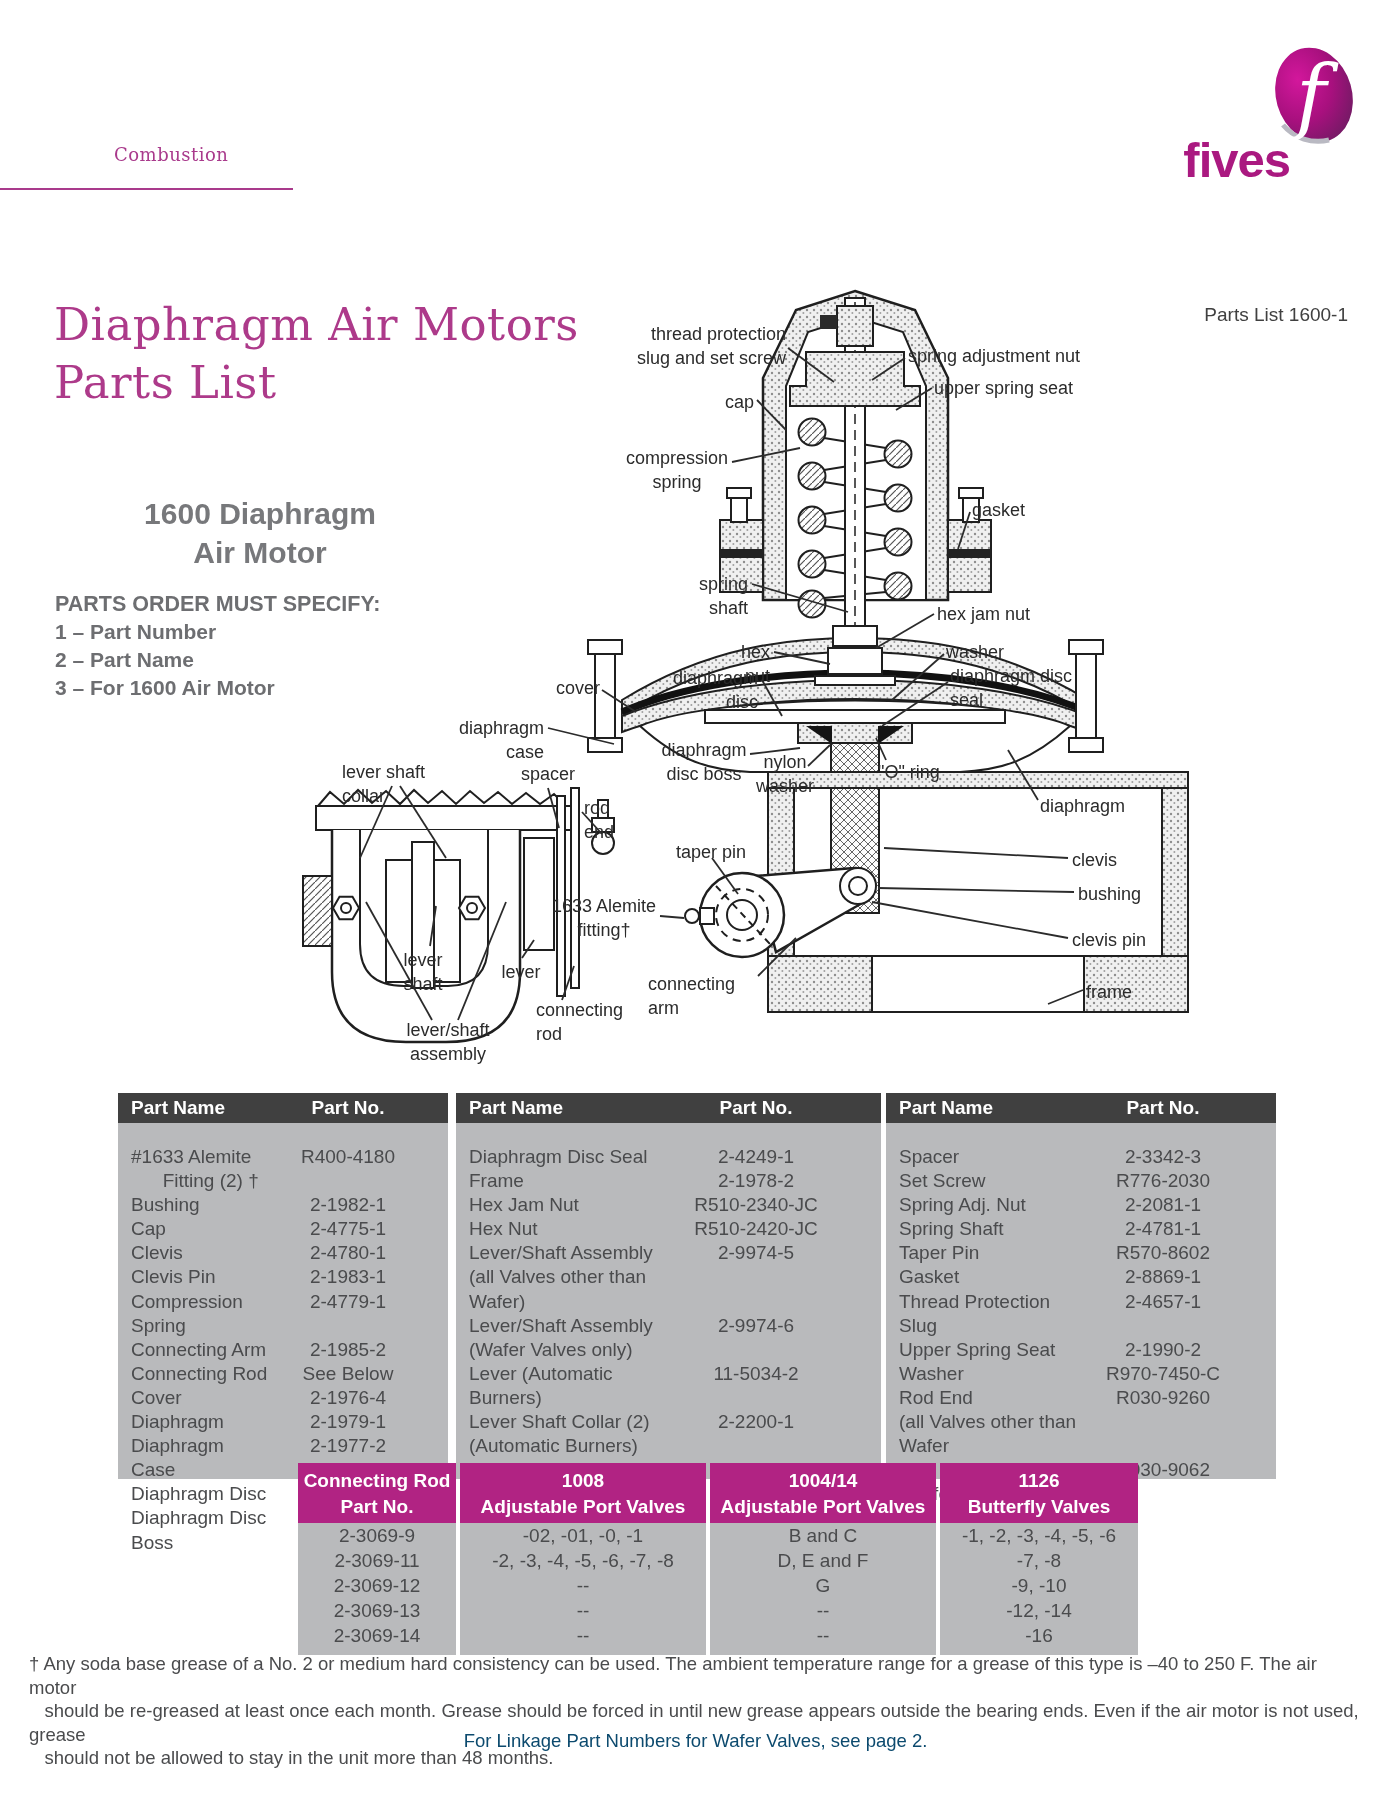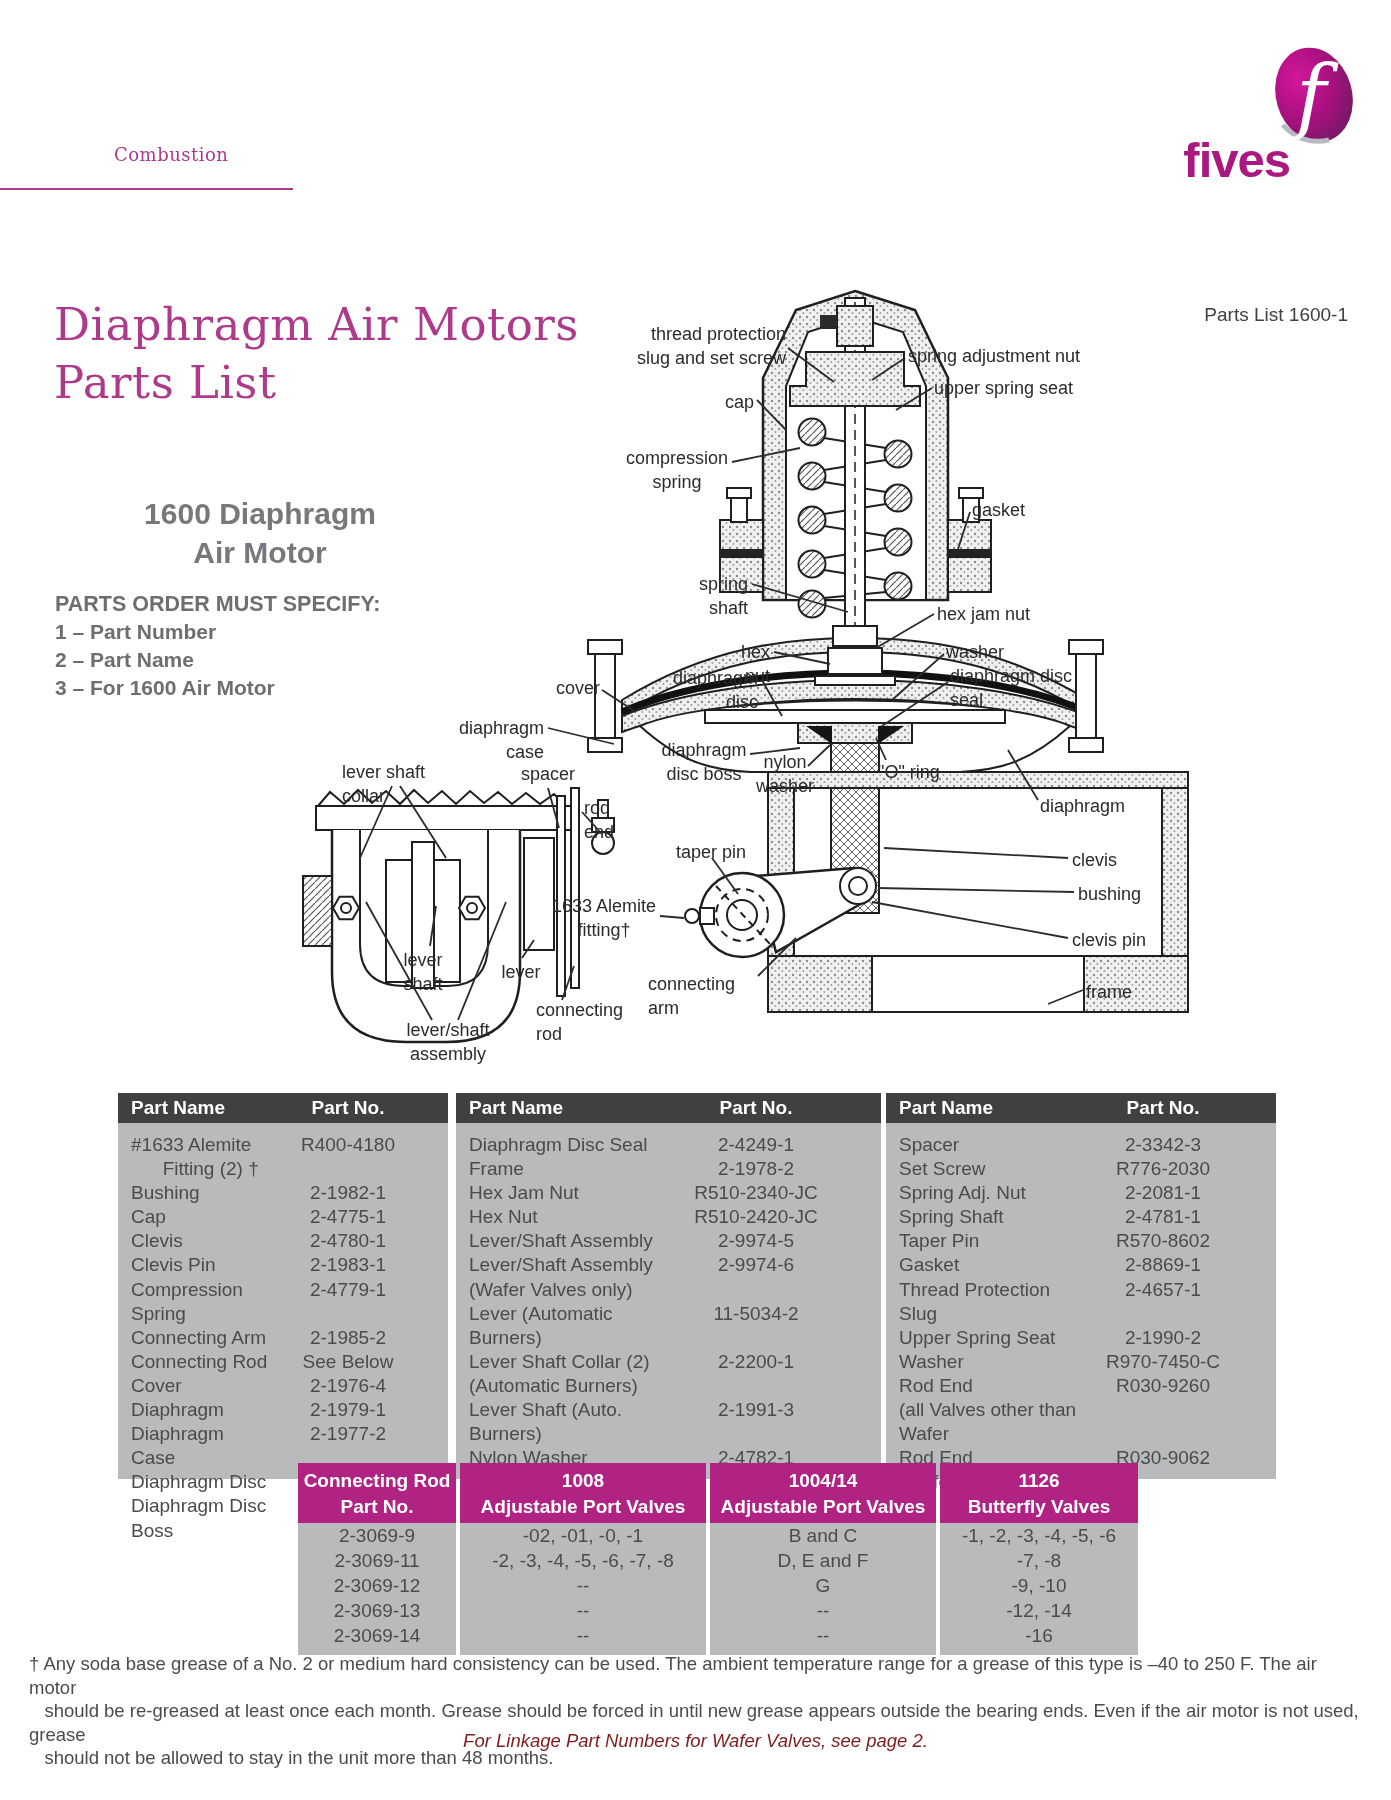--- a/index.html
+++ b/index.html
@@ -29,21 +29,21 @@
   .dlabel{position:absolute;font-size:18px;line-height:24px;color:#2b2b2b;
       white-space:pre-line;}
 
   
   .ptable{position:absolute;top:1093px;}
   .ptable .hdr{display:grid;grid-template-columns:var(--cols);padding-right:var(--pr);
       height:30px;background:#404040;color:#fff;font-weight:bold;font-size:19px;
       align-items:center;}
   .ptable .hdr .name{padding-left:13px;}
   .ptable .hdr .no{text-align:center;}
-  .ptable .tbody{background:#b9babc;height:356px;padding-top:10px;box-sizing:border-box;}
+  .ptable .tbody{background:#b9babc;height:356px;padding-top:22px;box-sizing:border-box;}
   .ptable .row{display:grid;grid-template-columns:var(--cols);padding-right:var(--pr);
       font-size:19px;line-height:24.1px;color:#4a4b4d;}
   .ptable .row .name{padding-left:13px;white-space:pre-wrap;}
   .ptable .row .no{text-align:center;}
   .g0{left:118px;width:330px;--cols:1fr 150px;--pr:25px;}
   .g1{left:456px;width:425px;--cols:1fr 170px;--pr:40px;}
   .g2{left:886px;width:390px;--cols:1fr 170px;--pr:28px;}
 
   
   #btable{left:298px;top:1463px;display:flex;gap:4px;}
@@ -51,21 +51,21 @@
       line-height:26px;padding-top:5px;box-sizing:border-box;text-align:center;
       white-space:pre-line;}
   .bcol .bb{background:#b9babc;height:132px;box-sizing:border-box;
       text-align:center;font-size:19px;line-height:25px;color:#4a4b4d;white-space:pre-line;}
   .b0{width:158px;}.b1{width:246px;}.b2{width:226px;border-radius:11px;}.b3{width:198px;}
 
   
   #footnote{left:29px;top:1652px;width:1336px;font-size:18.5px;line-height:23.5px;
       color:#4a4b4d;white-space:pre-wrap;}
   #linkage-note{left:0;top:1730px;width:1391px;text-align:center;font-size:18.5px;
-      color:#7f1d1d;font-style:italic;}
+      color:#0c4a6e;}
 </style>
 </head>
 <body>
 
 <div id="page">
 
   <svg id="machine" class="abs" width="1391" height="1800" viewBox="0 0 1391 1800">
     <defs>
       <pattern id="dots" width="7" height="7" patternUnits="userSpaceOnUse">
         <rect width="7" height="7" fill="#f0f0f0"></rect>
@@ -371,20 +371,21 @@
           </div>
           <div class="row">
             <span class="name">Hex Nut</span>
             <span class="no">R510-2420-JC</span>
           </div>
           <div class="row">
             <span class="name">Lever/Shaft Assembly</span>
             <span class="no">2-9974-5</span>
           </div>
           <div class="row">
+            <span class="name">(all Valves other than Wafer)</span>
             <span class="no"></span>
           </div>
           <div class="row">
             <span class="name">Lever/Shaft Assembly</span>
             <span class="no">2-9974-6</span>
           </div>
           <div class="row">
             <span class="name">(Wafer Valves only)</span>
             <span class="no"></span>
           </div>

